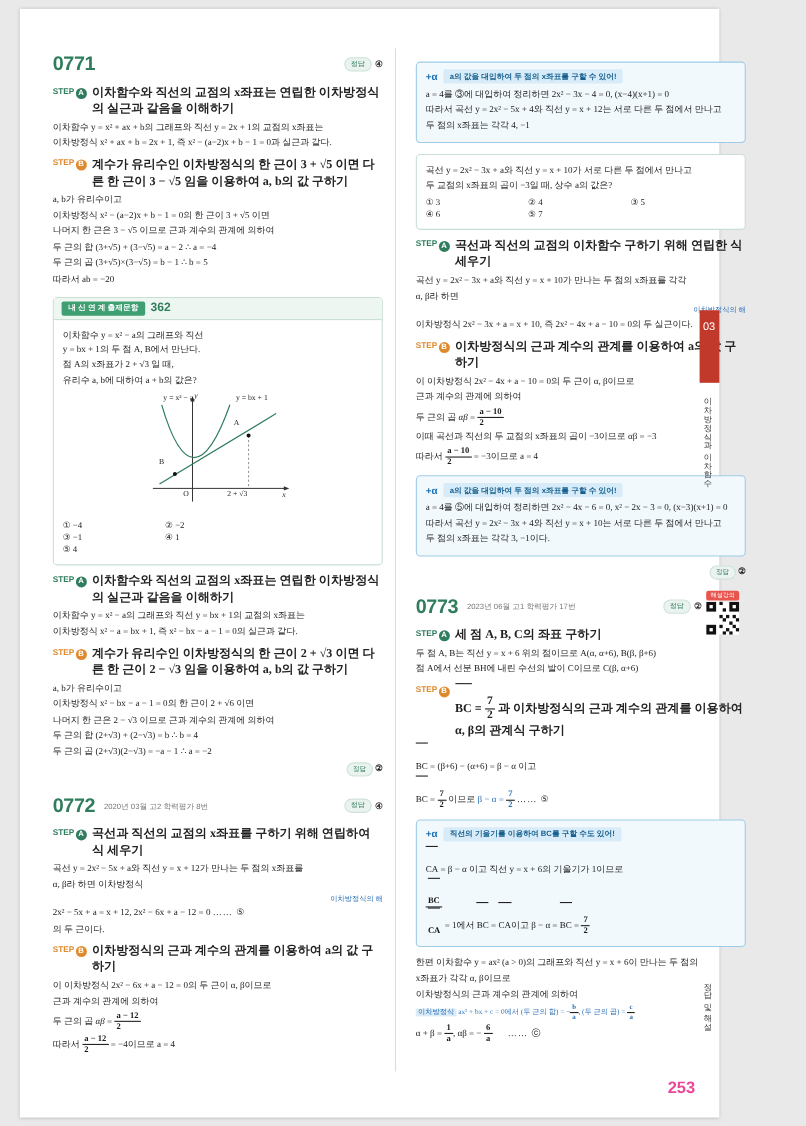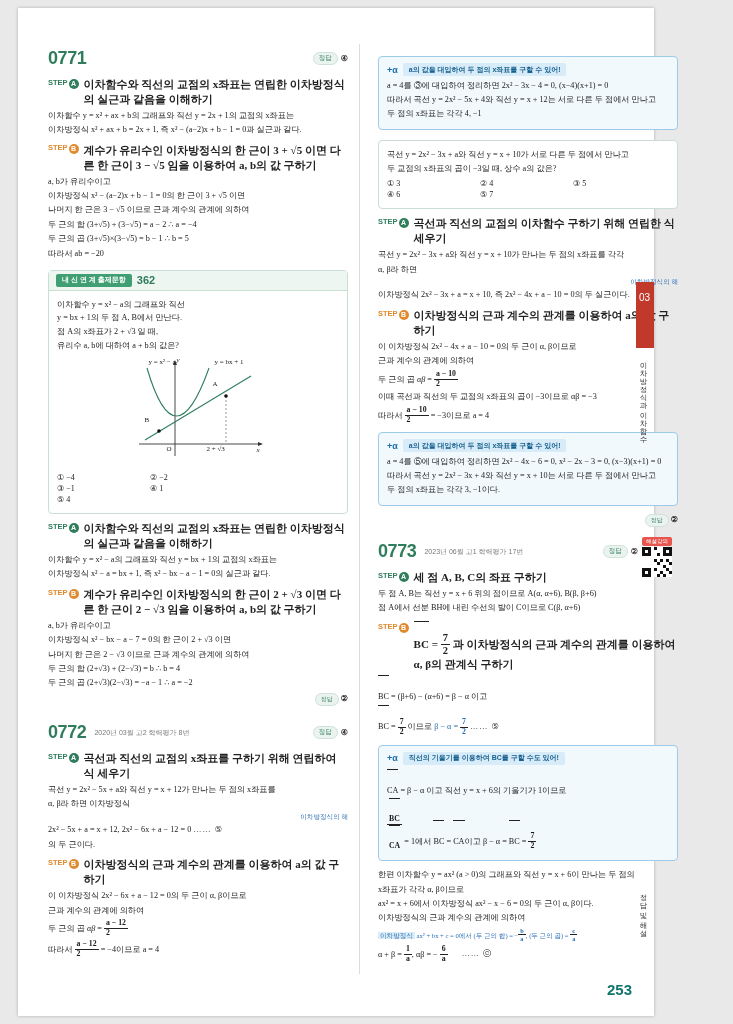--- a/index.html
+++ b/index.html
@@ -188,21 +188,21 @@
     right:6px; top:880px;
     writing-mode: vertical-rl;
     font-size:7.5px; color:#333;
     letter-spacing:0.5px;
   }
   .page-num {
     position:absolute;
     right:22px; bottom:18px;
     font-family:"Liberation Sans", sans-serif;
     font-size:15px; font-weight:bold;
-    color:#0f766e;
+    color:#ec4899;
   }
 
   
   .qr-wrap { position:absolute; right:6px; top:-4px; text-align:center; }
   .qr-label {
     background:#e8554e; color:#fff;
     font-size:5.5px; padding:1px 3px; border-radius:2px;
     font-family:"Liberation Sans", sans-serif;
     display:block; margin-bottom:1px;
   }
@@ -316,21 +316,21 @@
       <span class="step-text">이차함수와 직선의 교점의 x좌표는 연립한 이차방정식의 실근과 같음을 이해하기</span>
     </div>
     <p class="body">이차함수 y = x² − a의 그래프와 직선 y = bx + 1의 교점의 x좌표는</p>
     <p class="body">이차방정식 x² − a = bx + 1, 즉 x² − bx − a − 1 = 0의 실근과 같다.</p>
 
     <div class="step">
       <span class="step-tag b">STEP<span class="circ">B</span></span>
       <span class="step-text">계수가 유리수인 이차방정식의 한 근이 2 + √3 이면 다른 한 근이 2 − √3 임을 이용하여 a, b의 값 구하기</span>
     </div>
     <p class="body">a, b가 유리수이고</p>
-    <p class="body">이차방정식 x² − bx − a − 7 = 0의 한 근이 2 + √3 이면</p>
+    <p class="body">이차방정식 x² − bx − a − 1 = 0의 한 근이 2 + √6 이면</p>
     <p class="body">나머지 한 근은 2 − √3 이므로 근과 계수의 관계에 의하여</p>
     <p class="body">두 근의 합 (2+√3) + (2−√3) = b  ∴ b = 4</p>
     <p class="body">두 근의 곱 (2+√3)(2−√3) = −a − 1  ∴ a = −2</p>
     <div class="ans-right">
       <span class="ans-pill-sm">정답</span><b>②</b>
     </div>
 
     <div style="margin-top:16px;">
       <div class="prob-head">
         <span class="prob-num">0772</span>
@@ -477,21 +477,20 @@
         <div class="alpha-head">
           <span class="alpha-plus">+α</span>
           <span class="alpha-title">직선의 기울기를 이용하여 BC를 구할 수도 있어!</span>
         </div>
         <p><span class="ovl">CA</span> = β − α 이고 직선 y = x + 6의 기울기가 1이므로</p>
         <p><span class="frac"><span class="n"><span class="ovl">BC</span></span><span class="d"><span class="ovl">CA</span></span></span> = 1에서 <span class="ovl">BC</span> = <span class="ovl">CA</span>이고 β − α = <span class="ovl">BC</span> = <span class="frac"><span class="n">7</span><span class="d">2</span></span></p>
       </div>
 
       <p class="body">한편 이차함수 y = ax² (a &gt; 0)의 그래프와 직선 y = x + 6이 만나는 두 점의</p>
       <p class="body">x좌표가 각각 α, β이므로</p>
-      <p class="body">ax² = x + 6에서 이차방정식 ax² − x − 6 = 0의 두 근이 α, β이다.</p>
       <p class="body">이차방정식의 근과 계수의 관계에 의하여</p>
       <p class="note-blue-left"><span style="background:#d9ecf7;padding:0 2px;">이차방정식</span> ax² + bx + c = 0에서 (두 근의 합) = −<span class="frac"><span class="n">b</span><span class="d">a</span></span>, (두 근의 곱) = <span class="frac"><span class="n">c</span><span class="d">a</span></span></p>
       <p class="body">α + β = <span class="frac"><span class="n">1</span><span class="d">a</span></span>, αβ = − <span class="frac"><span class="n">6</span><span class="d">a</span></span> <span class="dots" style="margin-left:12px">…… ⓒ</span></p>
     </div>
   </div>
 
   <div class="side-tab">
     <span>03</span>
   </div>
   <div class="side-vert">이차방정식과 이차함수</div>

